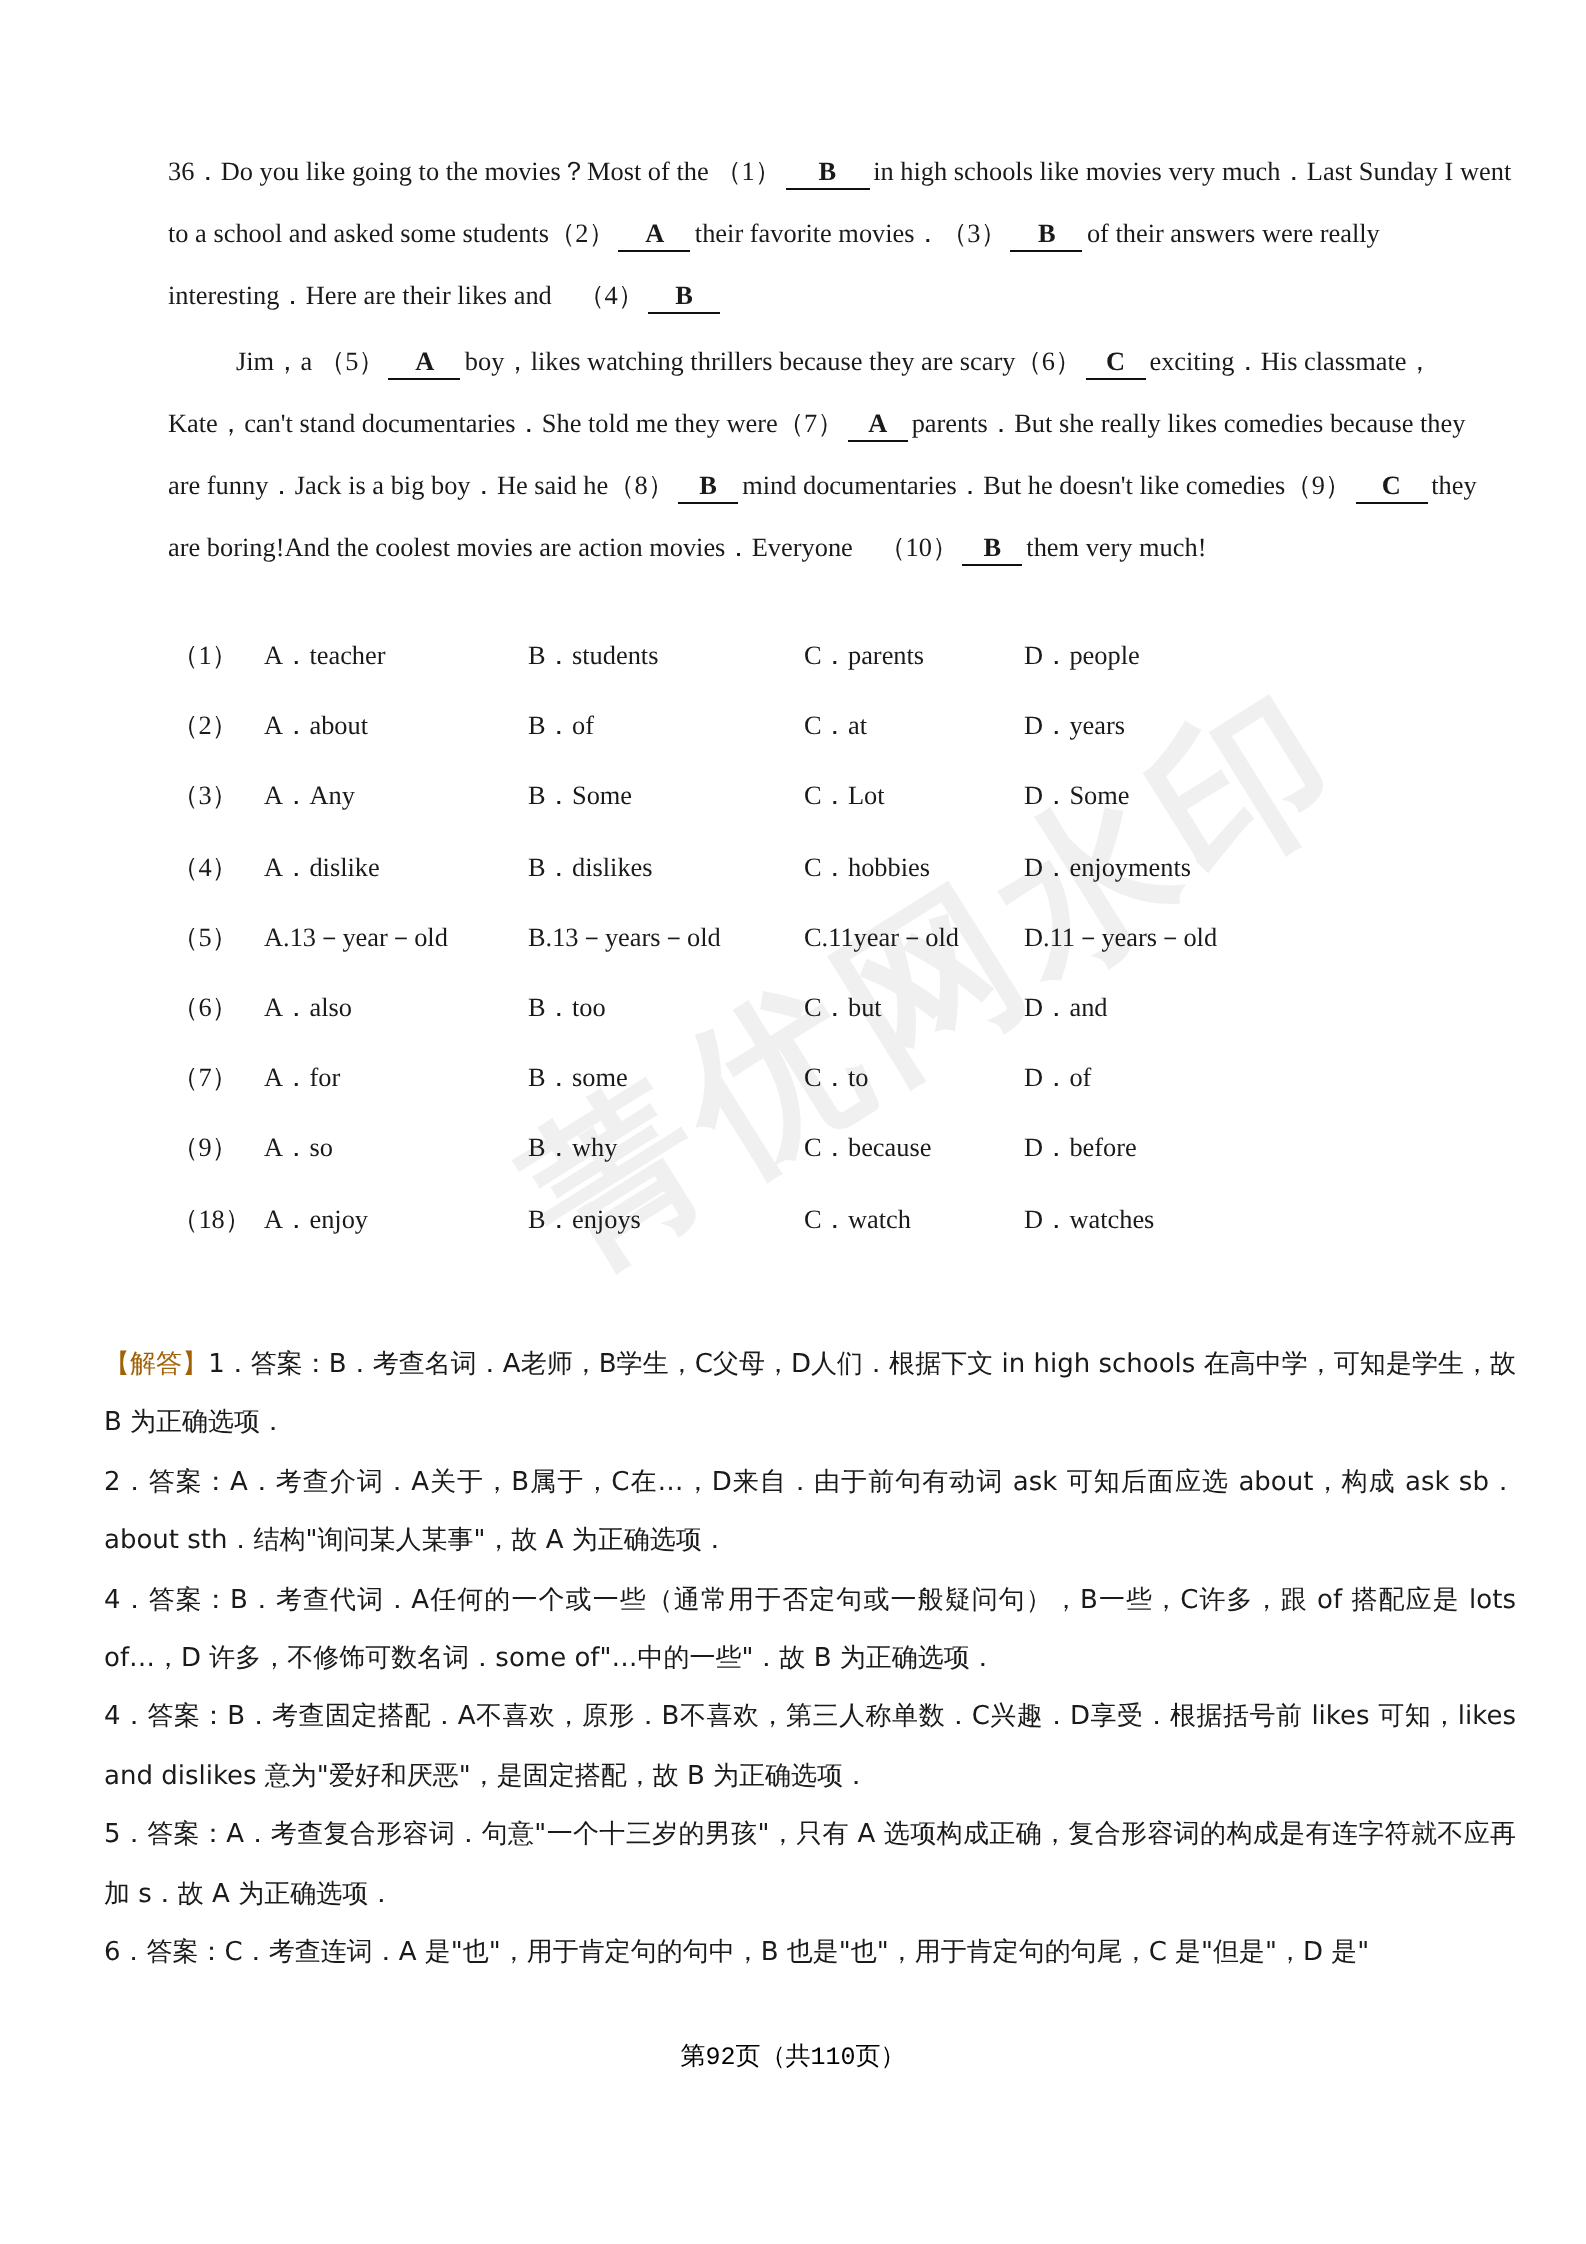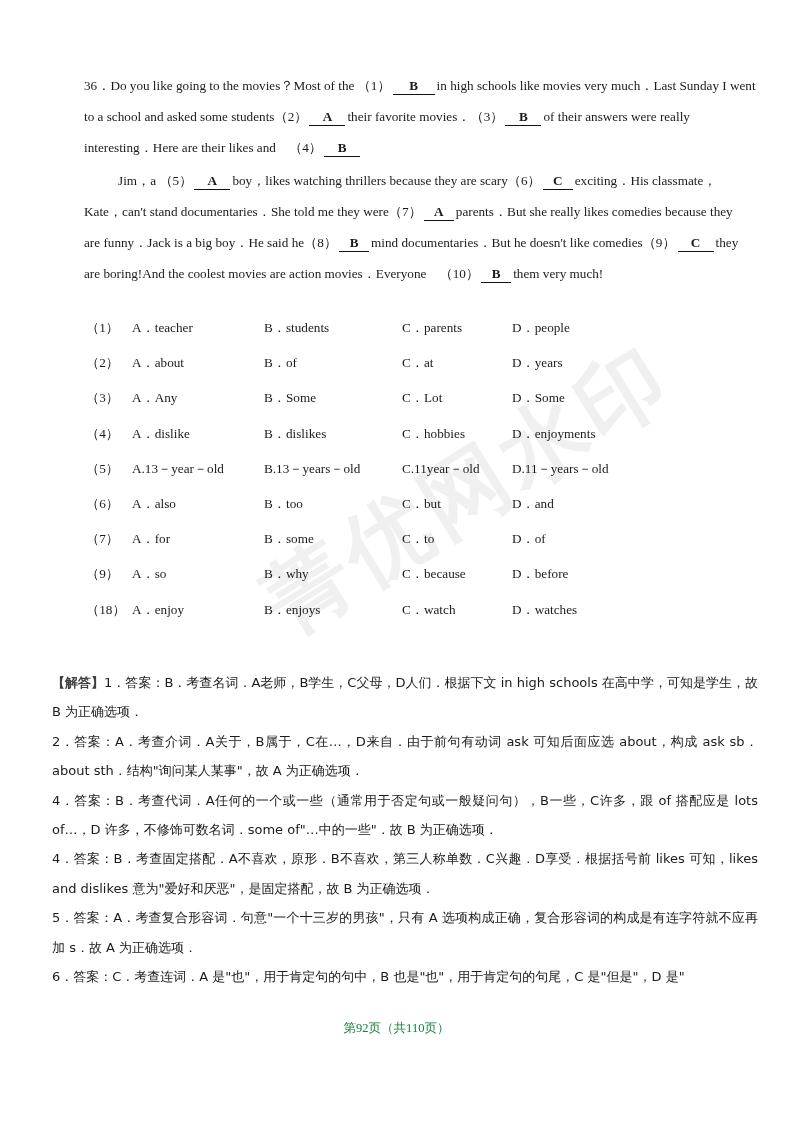--- a/index.html
+++ b/index.html
@@ -121,34 +121,34 @@
     font-size: 13px;
     line-height: 29.4px;
     font-family: "DejaVu Sans", "Liberation Sans", sans-serif;
     text-align: justify;
   }
   #explain p {
     margin: 0;
     text-align: justify;
   }
   .exp-tag {
-    color: #404040;
-    font-weight: bold;
+    color: #a16207;
+    font-weight: normal;
   }
 
   
   #footer {
     position: absolute;
     left: 0;
     top: 1020px;
     width: 793px;
     text-align: center;
-    font-family: Liberation Serif, serif;
+    font-family: Liberation Mono, monospace;
     font-size: 12.5px;
-    color: #15803d;
+    color: #000000;
   }
 </style>
 </head>
 <body>
 
 <div id="page">
 
   <div id="watermark">
     <div class="wm-text">菁优网水印</div>
   </div>

